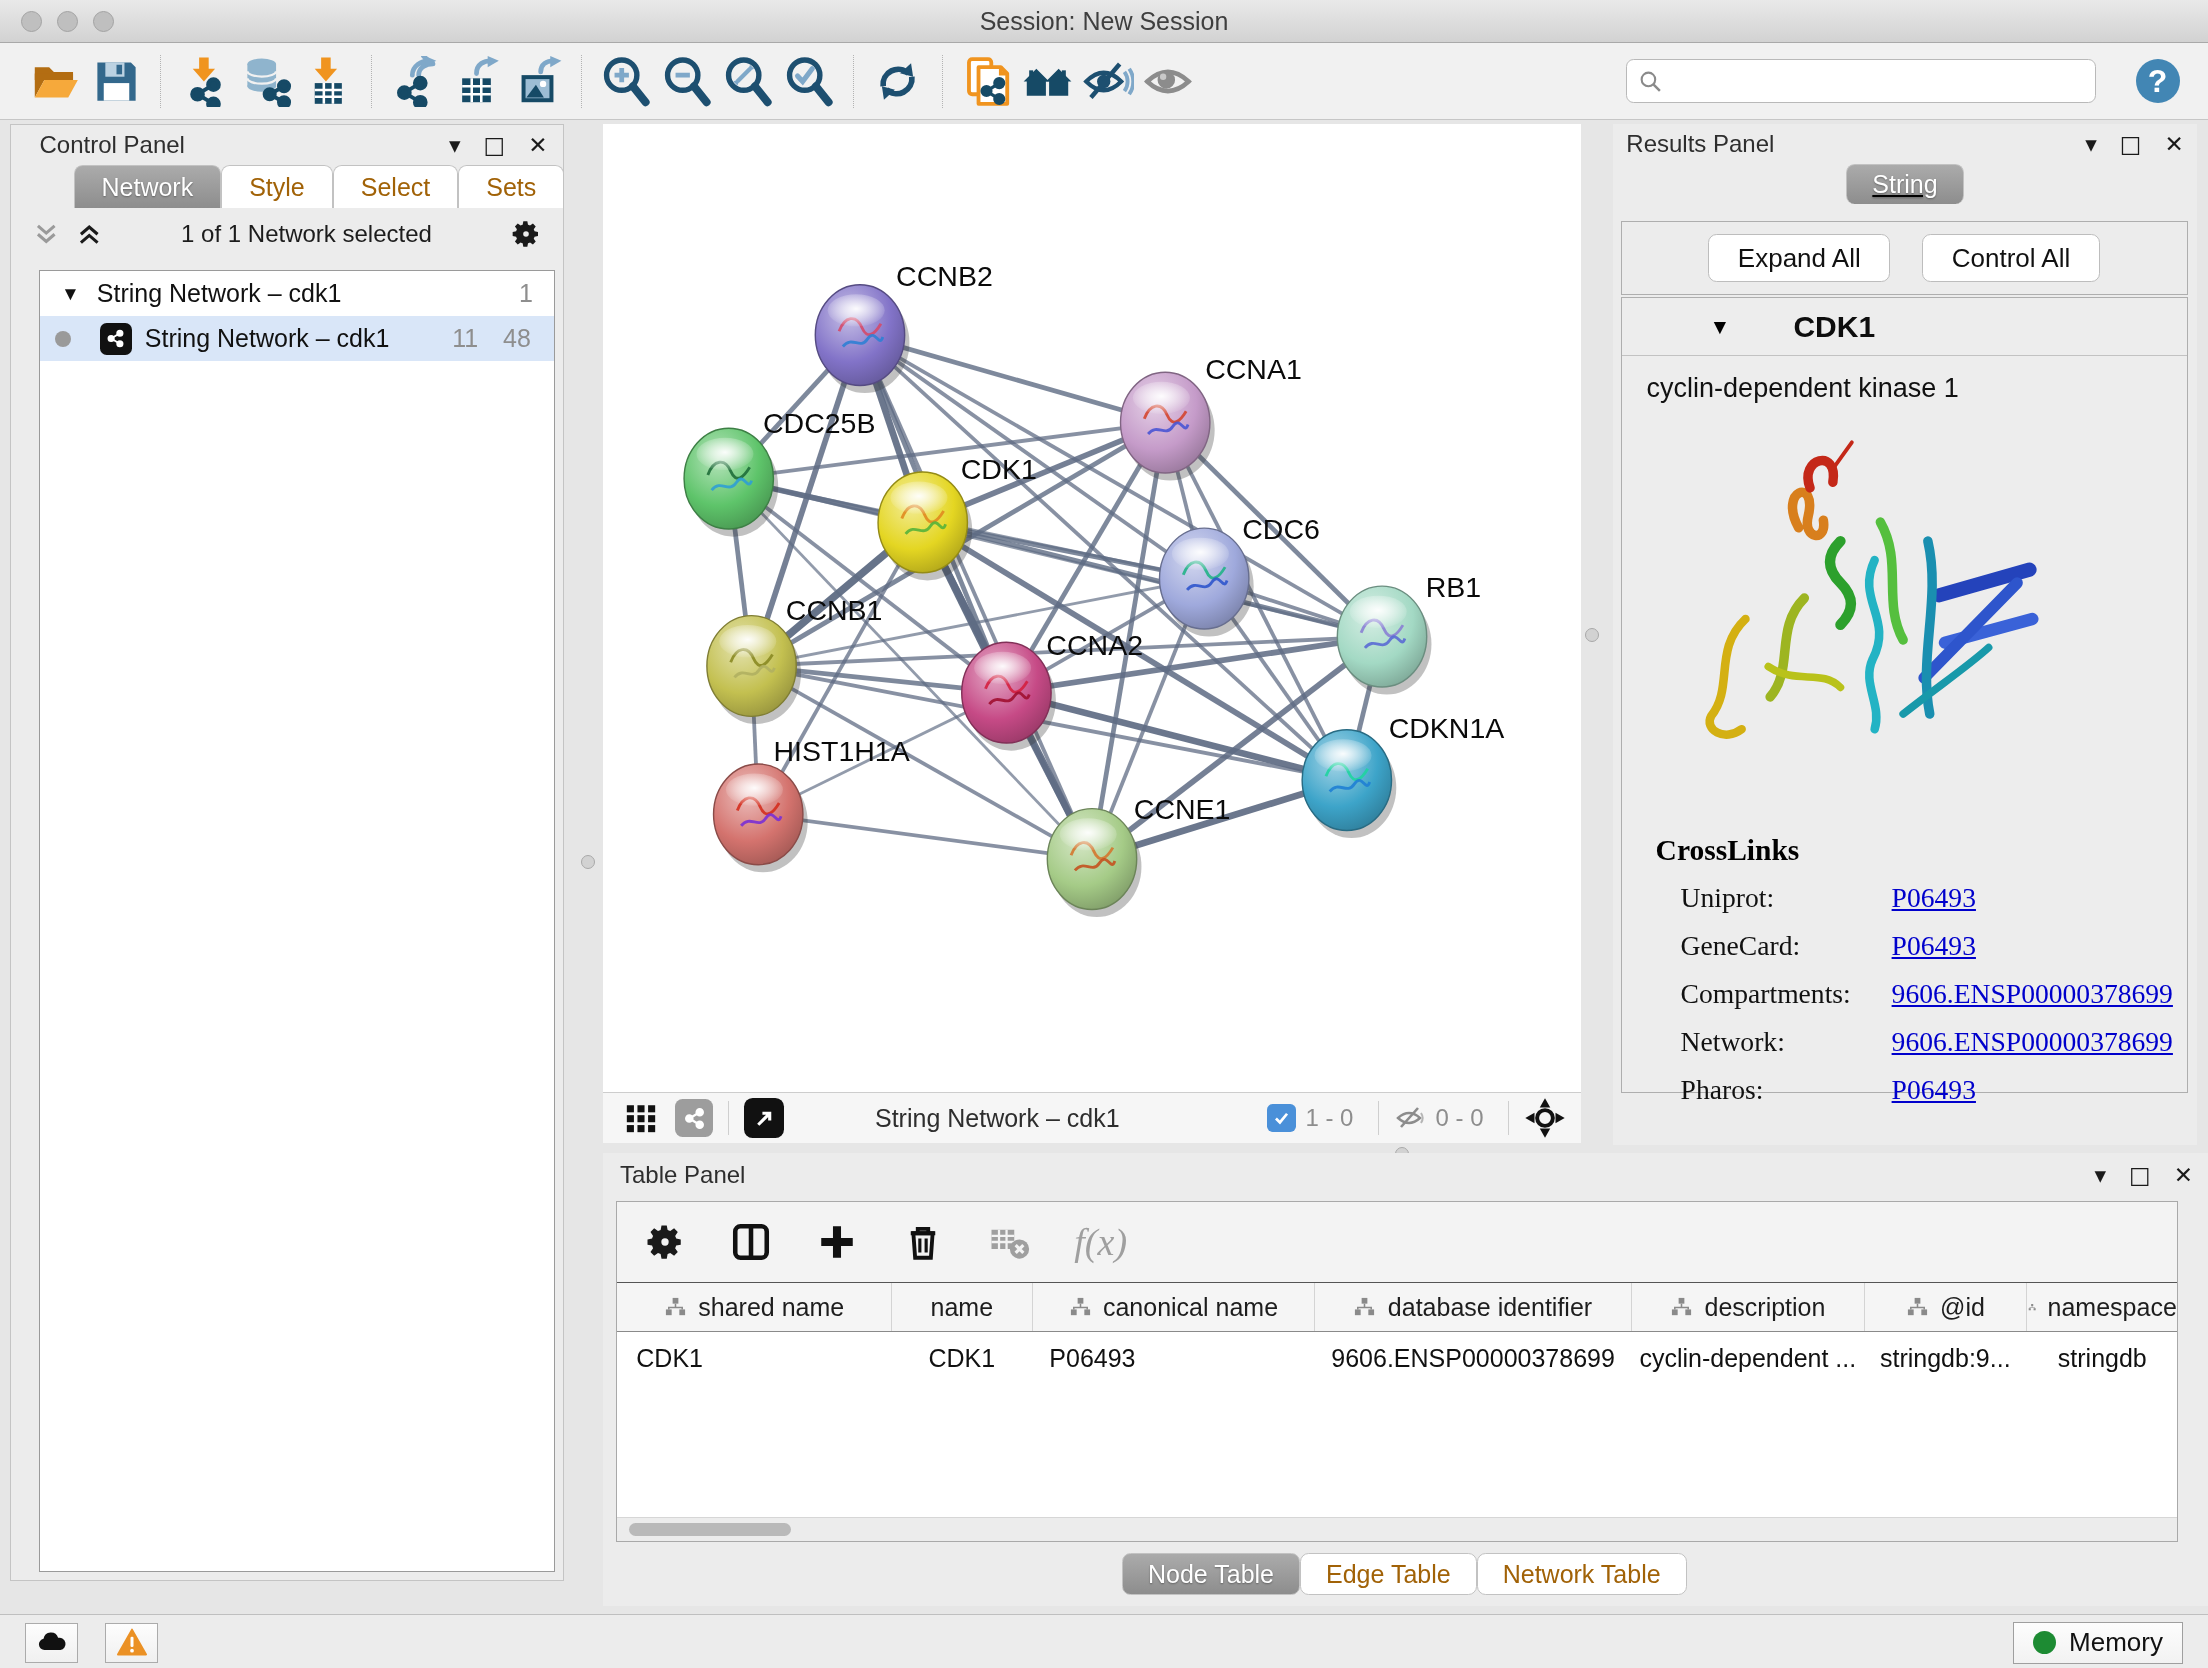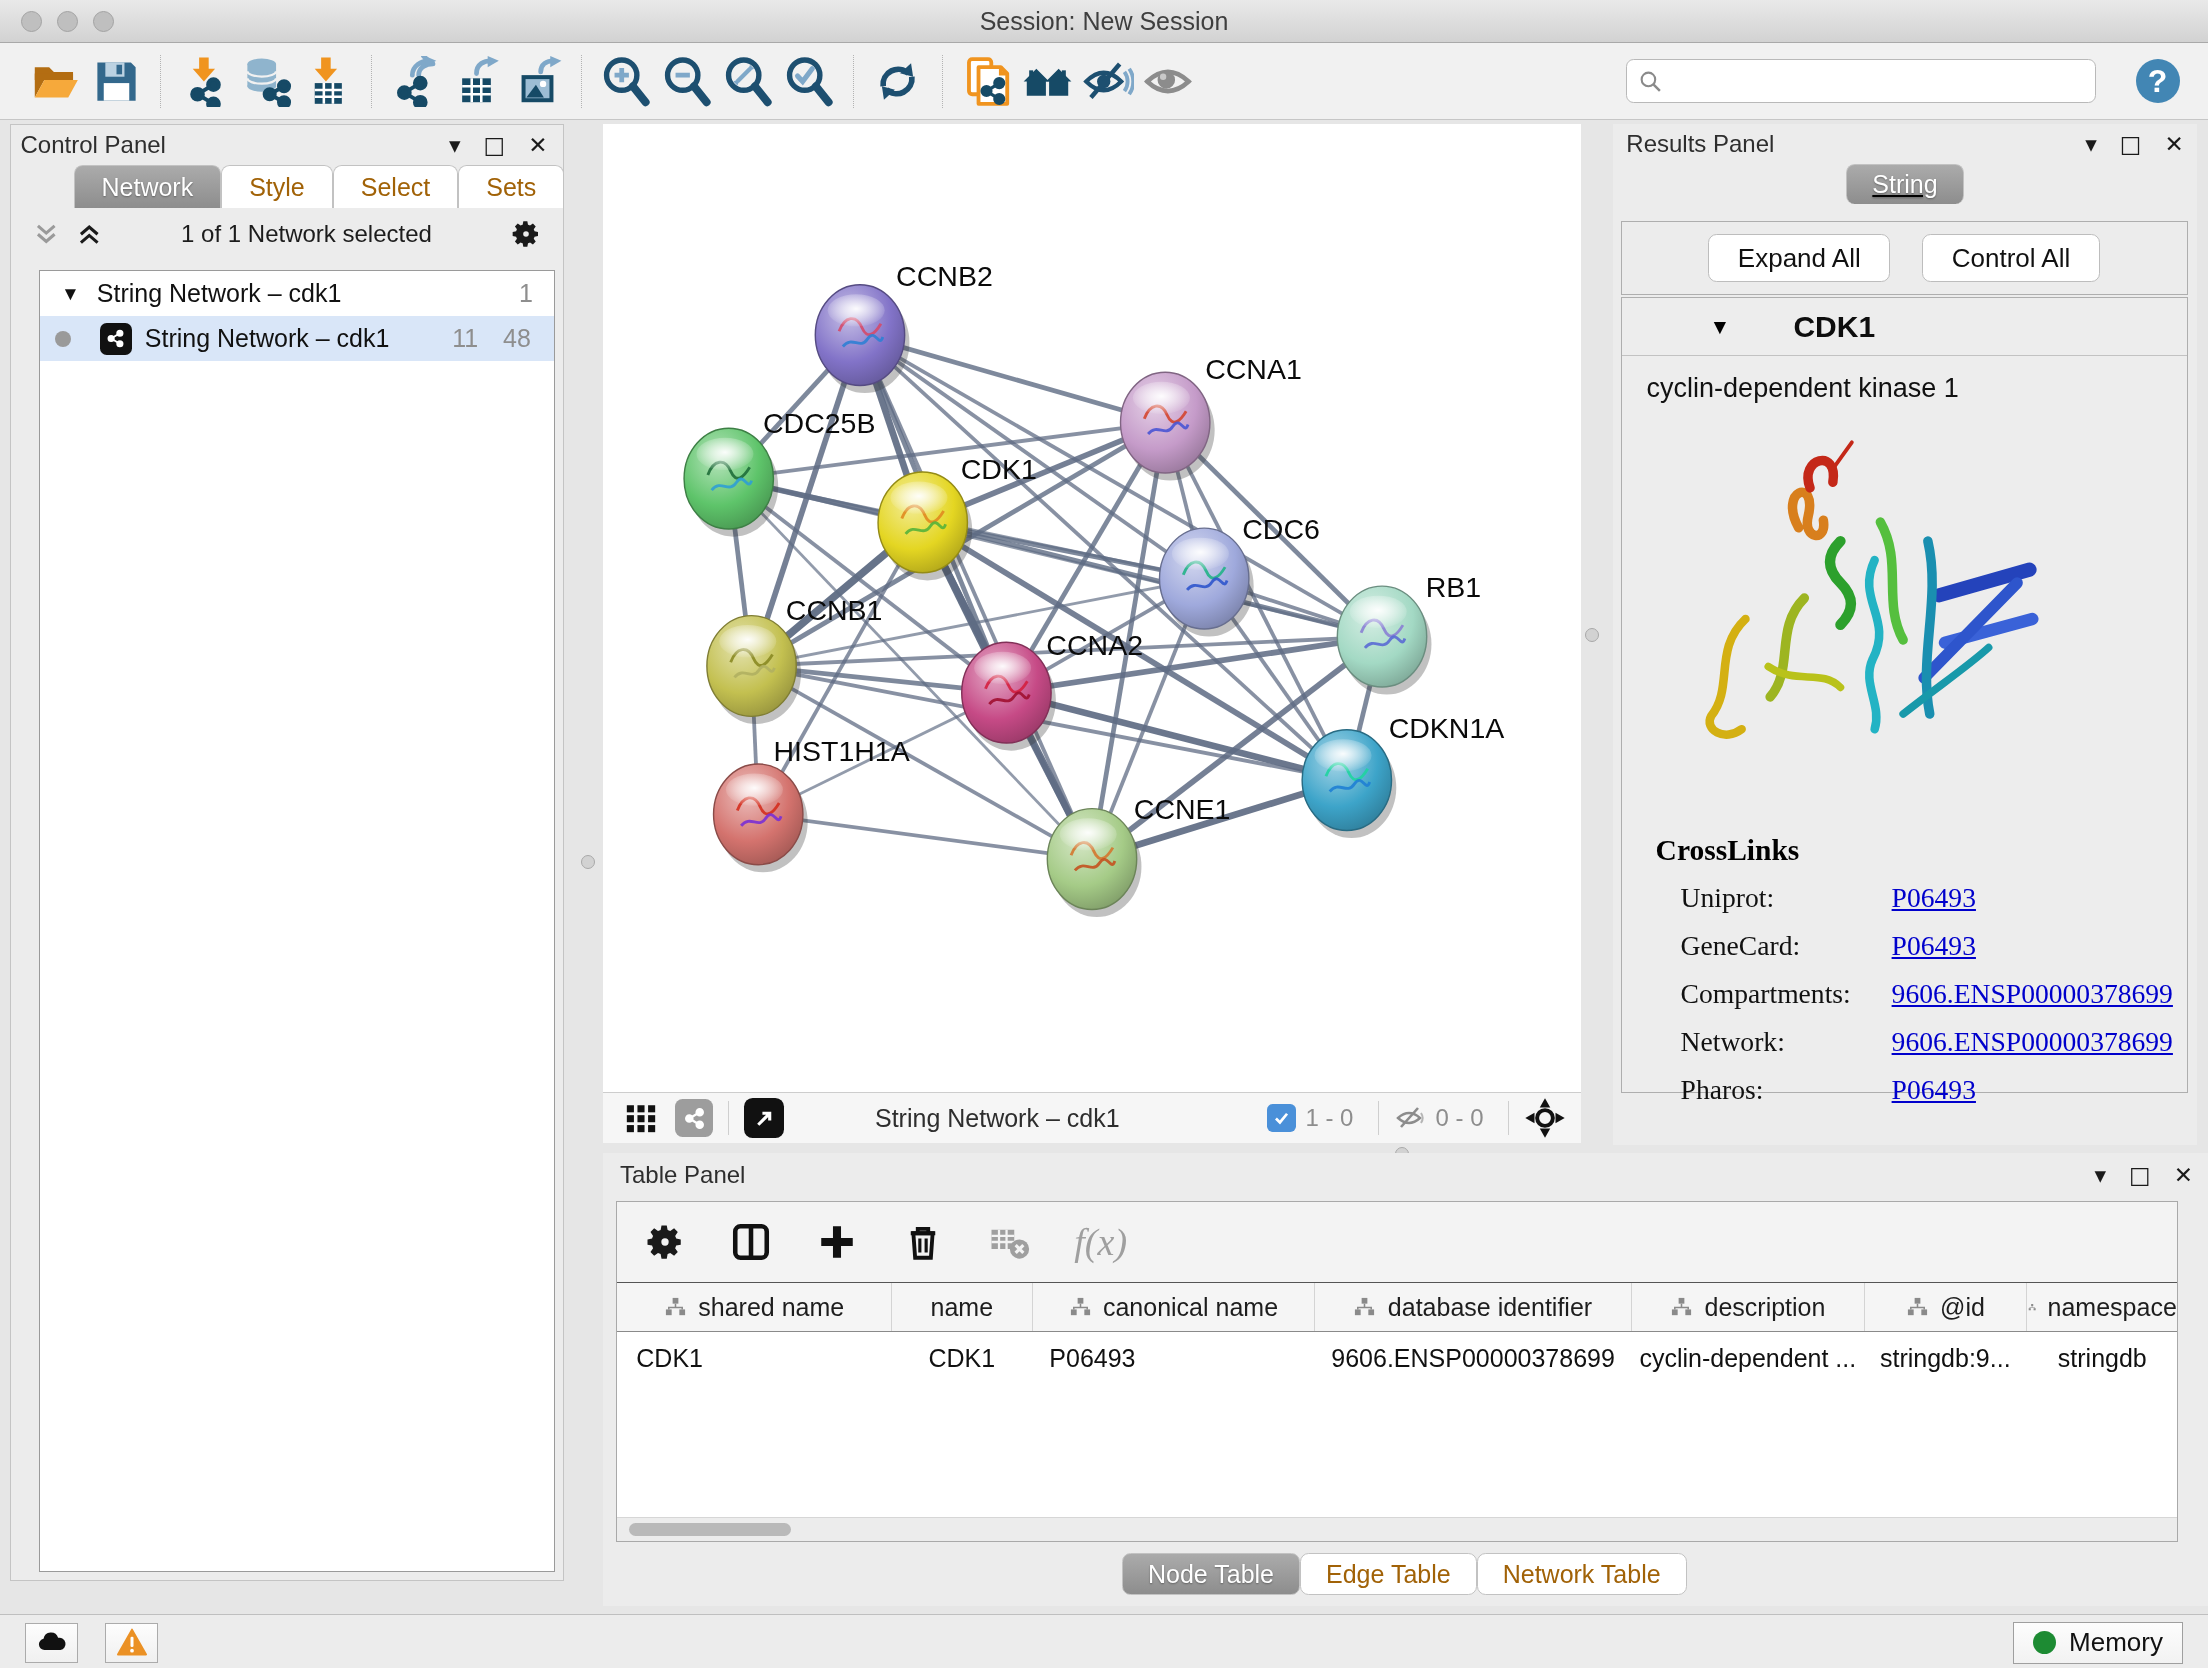--- a/index.html
+++ b/index.html
@@ -29,21 +29,21 @@
   
   .panel-title{font-size:24px;color:#2e2e2e;}
   .win-icons{display:flex;gap:23px;align-items:center;color:#1a1a1a;}
   .win-icons span{font-family:"DejaVu Sans",sans-serif;font-size:23px;line-height:23px;}
   .tab{padding:6.7px 27px;font-size:25px;background:#fff;border:1px solid #c2c2c2;border-bottom:none;
     border-radius:8.6px 8.6px 0 0;color:#a16207;}
   .tab.sel{background:linear-gradient(#ababab,#8d8d8d);color:#fff;text-shadow:0 1px 1.9px rgba(0,0,0,.35);}
   
   #control-panel{position:absolute;left:9.5px;top:124px;width:554px;height:1457px;background:#ececec;
     border:1px solid #c4c4c4;box-sizing:border-box;}
-  #cp-head{display:flex;justify-content:space-between;align-items:center;height:40px;padding:0 15px 0 10px;}
+  #cp-head{display:flex;justify-content:space-between;align-items:center;height:40px;padding:0 15px 0 29px;}
   #cp-tabs{display:flex;margin-left:63px;}
   #cp-subhead{display:flex;align-items:center;height:51px;padding:0 21px;}
   #cp-subhead .summary{flex:1;text-align:center;font-size:24px;color:#1c1c1c;}
   #cp-tree{position:absolute;left:28.5px;right:7.6px;top:145px;bottom:7.6px;background:#fff;
     border:1.9px solid #9a9a9a;}
   .tree-row{display:flex;align-items:center;height:45px;font-size:25px;color:#111;}
   .tree-row .cnt{color:#8e8e8e;}
   #tree-root .tri{margin:0 17px 0 21px;font-size:19px;}
   #tree-root .cnt{margin-left:auto;margin-right:21px;}
   #tree-child{background:#d9e6f8;}

